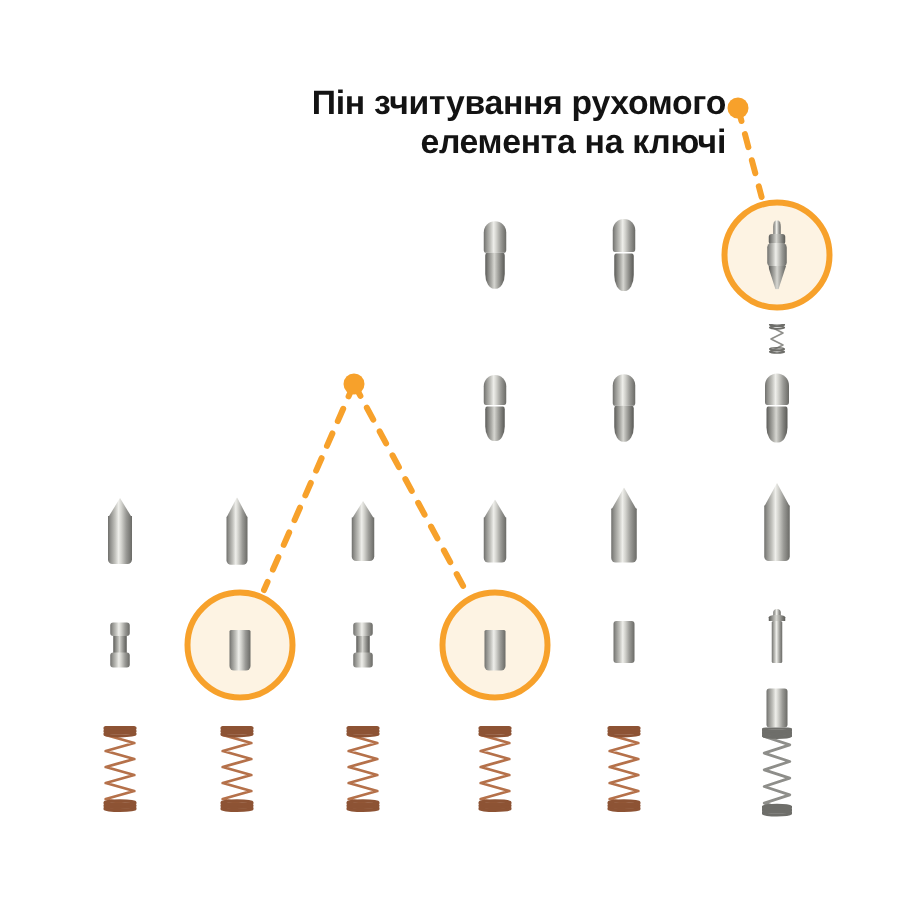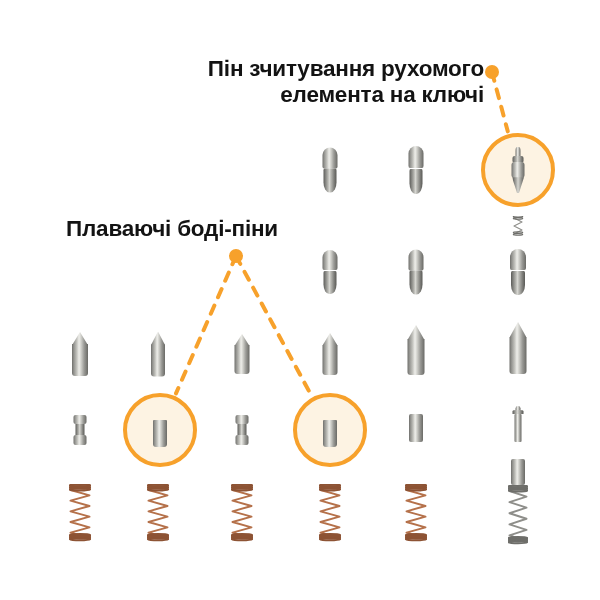--- a/index.html
+++ b/index.html
@@ -214,14 +214,13 @@
         <circle cx="492" cy="72" r="7" fill="#f7a12b"></circle>
         <line x1="236" y1="256" x2="176.01064773853432" y2="393.3440433354609" stroke="#f7a12b" stroke-width="4" stroke-linecap="round" stroke-dasharray="9 9"></line>
         <line x1="236" y1="256" x2="310.9877799252644" y2="394.80716709570225" stroke="#f7a12b" stroke-width="4" stroke-linecap="round" stroke-dasharray="9 9"></line>
         <circle cx="236" cy="256" r="7" fill="#f7a12b"></circle>
       </g>
   </svg>
 
   <div class="callout-label" id="label-top">Пін зчитування рухомого
 елемента на ключі</div>
 
-  <div class="callout-label" id="label-mid">Плаваючі боді-піни</div>
 </div>
 
 </body></html>

